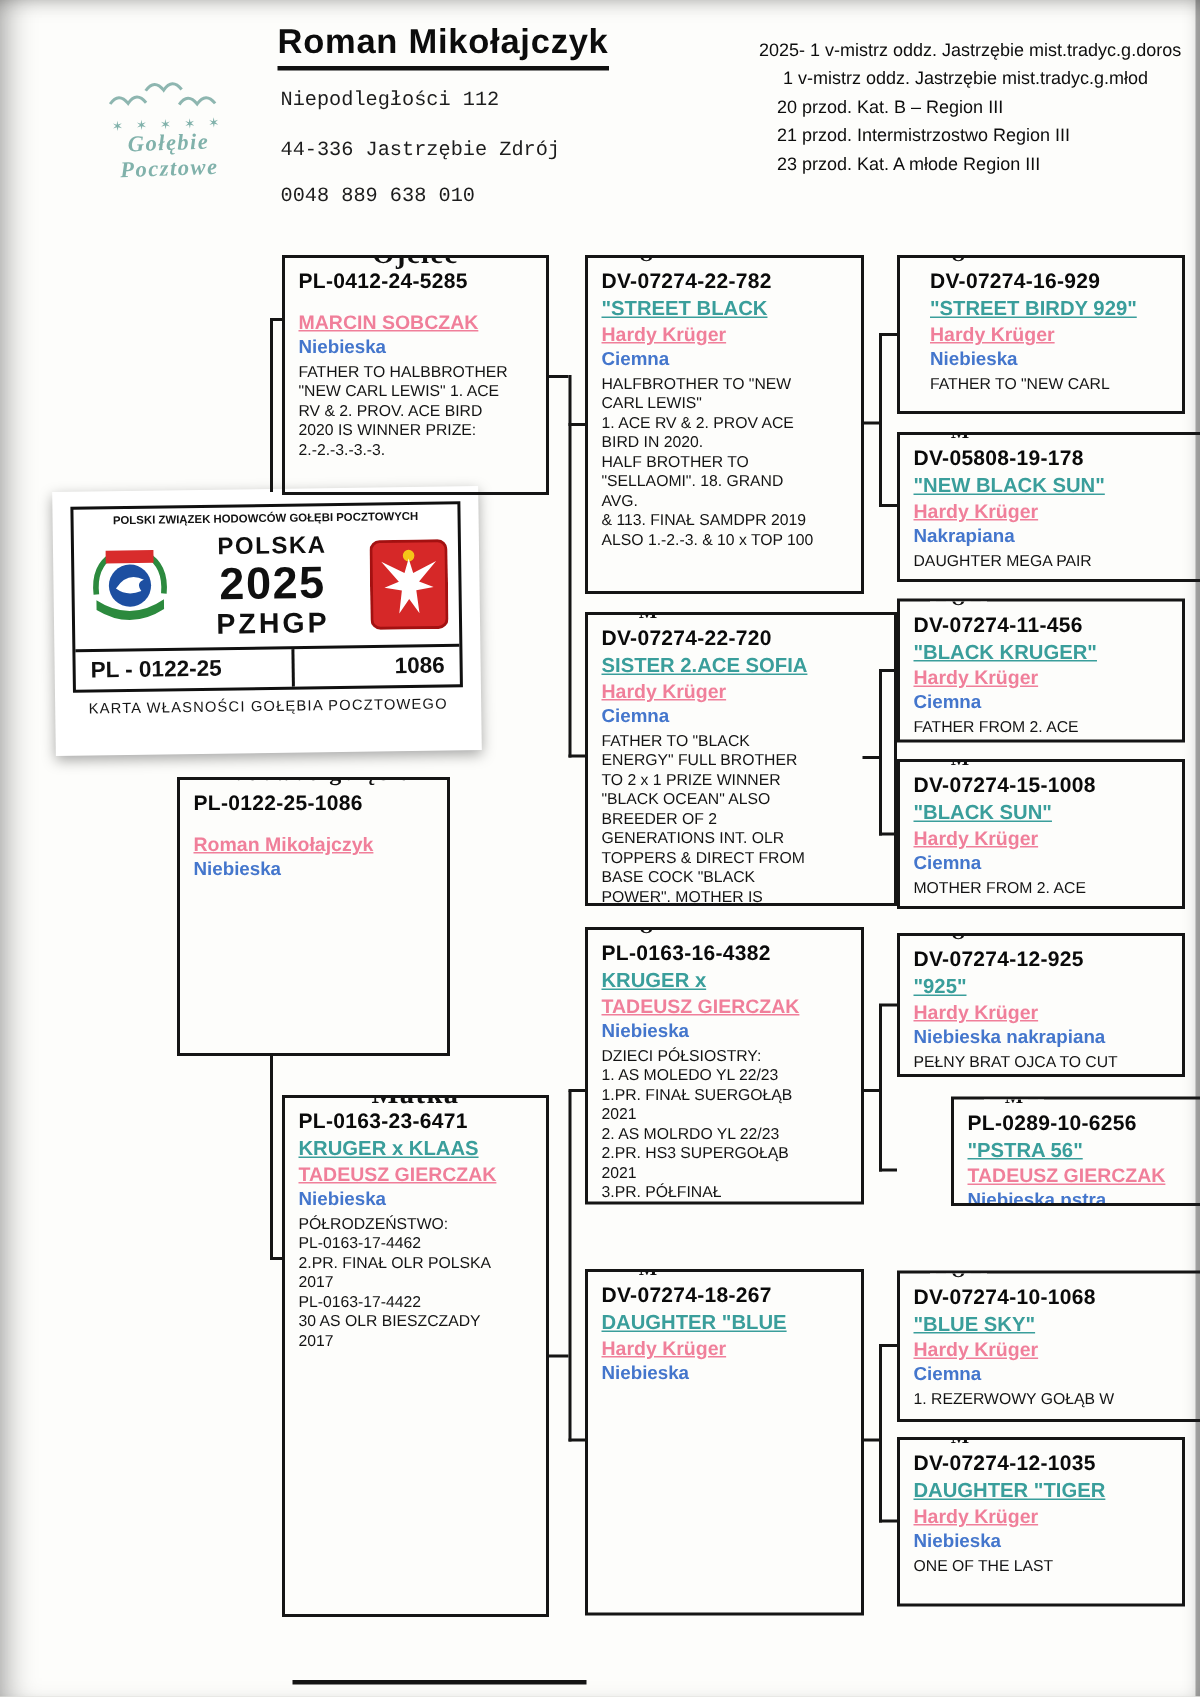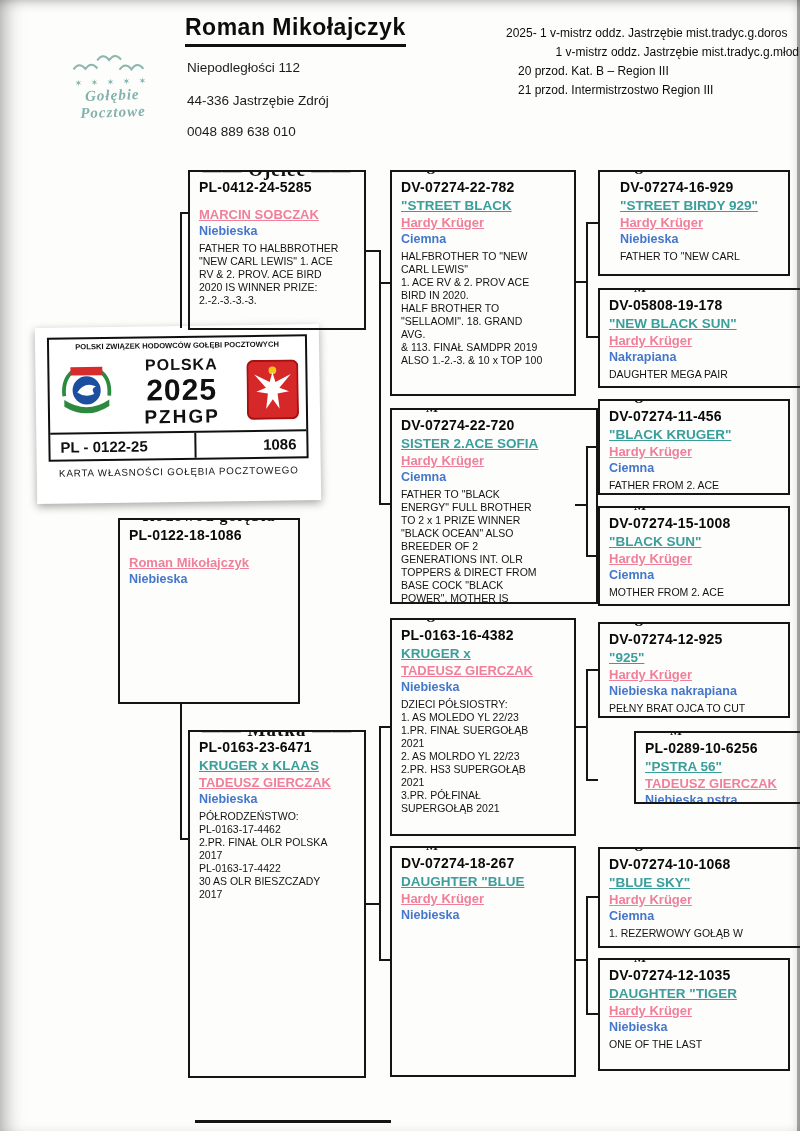--- a/index.html
+++ b/index.html
@@ -10,32 +10,32 @@
     box-shadow: inset 16px 0 20px -12px rgba(0,0,0,.35),
                 inset -8px 0 12px -8px rgba(0,0,0,.22),
                 inset 0 10px 14px -10px rgba(0,0,0,.28);
   }
   .edge-right { position:absolute; right:0; top:0; width:3px; height:100%; background:rgba(30,30,30,.35); }
   .scan-mark { position:absolute; left:195px; top:1120px; width:196px; height:3px; background:#141414; }
 
   
   .owner-name { position:absolute; left:185px; top:14px; font-size:23px; font-weight:bold; letter-spacing:.5px;
                 color:#0c0c0c; border-bottom:3px solid #111; padding-bottom:3px; }
-  .addr { position:absolute; left:187px; font-size:13.5px; color:#1c1c1c; }
+  .addr { position:absolute; left:187px; font-size:13.5px; color:#1c1c1c;font-family:Liberation Mono, monospace; }
   .a1 { top:60px; } .a2 { top:93px; } .a3 { top:124px; }
 
   .logo { position:absolute; left:50px; top:50px; width:124px; text-align:center;
           color:#5f9d95; opacity:.78; transform:rotate(-2deg); }
   .logo-stars { font-size:9px; letter-spacing:3px; line-height:1; margin-top:-2px; }
   .logo-t1, .logo-t2 { font-family:"Liberation Serif", serif; font-style:italic; font-weight:bold;
                        font-size:15px; line-height:1.1; letter-spacing:1px; }
 
   .achv { position:absolute; left:506px; top:24px; width:293px; }
   .achv-line { font-size:12px; line-height:19px; color:#0d0d0d; white-space:nowrap; overflow:hidden; }
-  .ind1 { padding-left:12px; } .ind2 { padding-left:16px;text-align:right; } .ind3 { padding-left:12px; }
+  .ind1 { padding-left:12px; } .ind2 { padding-left:16px; } .ind3 { padding-left:12px; }
 
   
   .card { position:absolute; left:36px; top:326px; width:284px; height:176px; background:#ffffff;
           transform:rotate(-0.8deg); box-shadow:0 3px 9px rgba(0,0,0,.35); padding:10px 12px 0; }
   .card-inner { border:2px solid #101010; height:124px; display:flex; flex-direction:column; background:#fff; }
   .card-org { font-size:7.6px; font-weight:bold; text-align:center; padding:3px 2px 1px; color:#111; white-space:nowrap; overflow:hidden; }
   .card-mid { flex:1; display:flex; align-items:center; justify-content:space-between; padding:0 7px; }
   .card-center { text-align:center; line-height:1; }
   .c-country { font-size:16px; font-weight:bold; letter-spacing:1px; color:#101010; }
   .c-year { font-size:30px; font-weight:bold; letter-spacing:1px; margin:2px 0; color:#101010; }
@@ -85,20 +85,21 @@
     <div class="logo-stars">✶ ✶ ✶ ✶ ✶</div>
     <div class="logo-t1">Gołębie</div>
     <div class="logo-t2">Pocztowe</div>
   </div>
 
   <div class="achv">
     <div class="achv-line">2025- 1 v-mistrz oddz. Jastrzębie mist.tradyc.g.doros</div>
     <div class="achv-line ind2">1 v-mistrz oddz. Jastrzębie mist.tradyc.g.młod</div>
     <div class="achv-line ind3">20 przod. Kat. B – Region III</div>
     <div class="achv-line ind3">21 przod. Intermistrzostwo Region III</div>
+    <div class="achv-line ind3">23 przod. Kat. A młode   Region III</div>
   </div>
 
   <div class="card">
     <div class="card-inner">
       <div class="card-org">POLSKI ZWIĄZEK HODOWCÓW GOŁĘBI POCZTOWYCH</div>
       <div class="card-mid">
         <svg width="60" height="60" viewBox="0 0 64 64">
           <path d="M8 36 Q6 16 20 8" stroke="#2c8a3e" stroke-width="4" fill="none"></path>
           <path d="M56 36 Q58 16 44 8" stroke="#2c8a3e" stroke-width="4" fill="none"></path>
           <path d="M8 40 Q32 56 56 40 L56 47 Q32 62 8 47 Z" fill="#2c8a3e"></path>
@@ -132,21 +133,21 @@
     <div class="colorline">Niebieska</div>
     <div class="notes">FATHER TO HALBBROTHER
 "NEW CARL LEWIS" 1. ACE
 RV &amp; 2. PROV. ACE BIRD
 2020 IS WINNER PRIZE:
 2.-2.-3.-3.-3.</div>
   </div>
 
   <div class="pbox" style="left:118px; top:518px; width:182px; height:186px;">
     <span class="box-title small">Rodowód gołębia</span>
-    <div class="ring">PL-0122-18-1086</div>
+    <div class="ring">PL-0122-25-1086</div>
     <div class="breeder gap-top">Roman  Mikołajczyk</div>
     <div class="colorline">Niebieska</div>
   </div>
 
   <div class="pbox" style="left:188px; top:730px; width:178px; height:348px;">
     <span class="box-title">Matka</span>
     <div class="ring">PL-0163-23-6471</div>
     <div class="bird-name">KRUGER x KLAAS</div>
     <div class="breeder">TADEUSZ  GIERCZAK</div>
     <div class="colorline">Niebieska</div>
@@ -186,21 +187,21 @@
 ENERGY" FULL BROTHER
 TO 2 x 1 PRIZE WINNER
 "BLACK OCEAN" ALSO
 BREEDER OF 2
 GENERATIONS INT. OLR
 TOPPERS &amp; DIRECT FROM
 BASE COCK "BLACK
 POWER". MOTHER IS</div>
   </div>
 
-  <div class="pbox" style="left:390px; top:618px; width:186px; height:218px;">
+  <div class="pbox" style="left:390px; top:618px; width:186px; height:185px;">
     <span class="box-tag">O</span>
     <div class="ring">PL-0163-16-4382</div>
     <div class="bird-name">KRUGER x</div>
     <div class="breeder">TADEUSZ  GIERCZAK</div>
     <div class="colorline">Niebieska</div>
     <div class="notes">DZIECI PÓŁSIOSTRY:
 1. AS MOLEDO YL 22/23
 1.PR. FINAŁ SUERGOŁĄB
 2021
 2. AS MOLRDO YL 22/23

